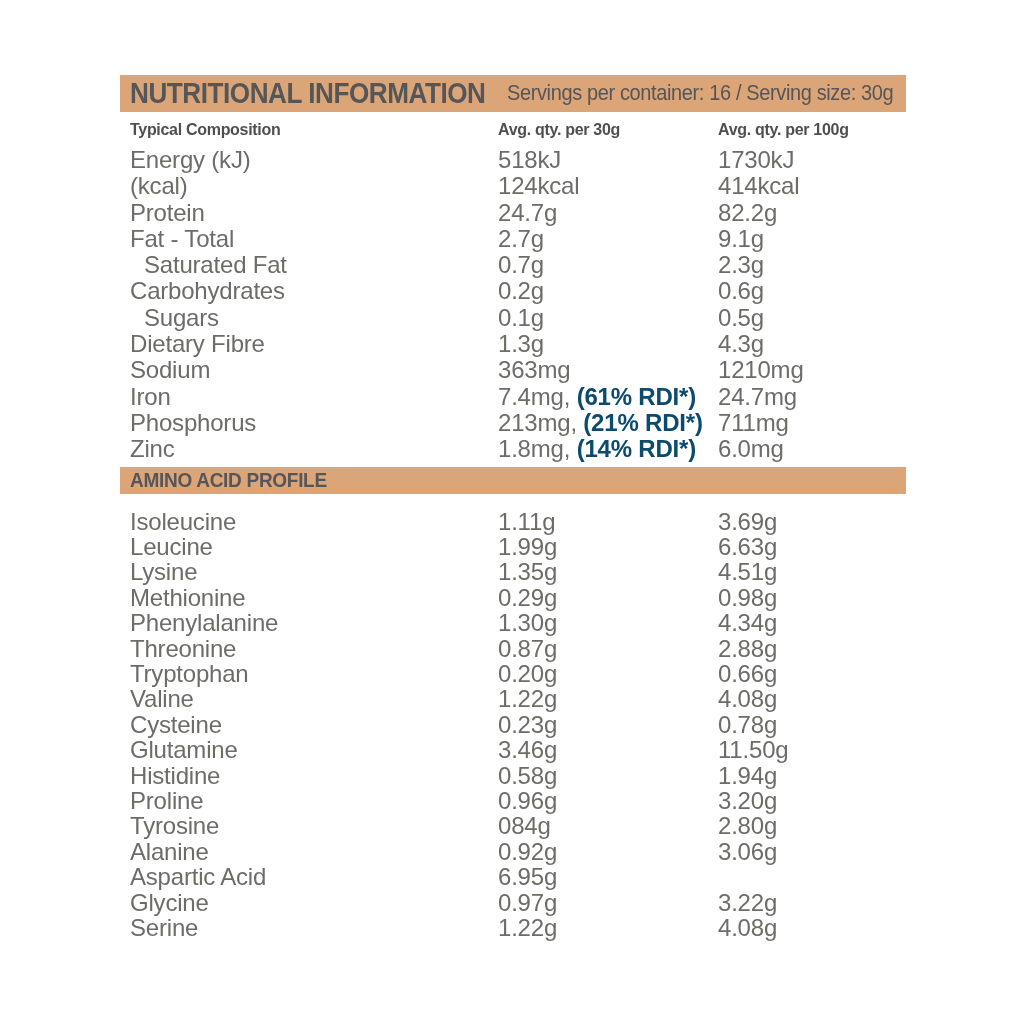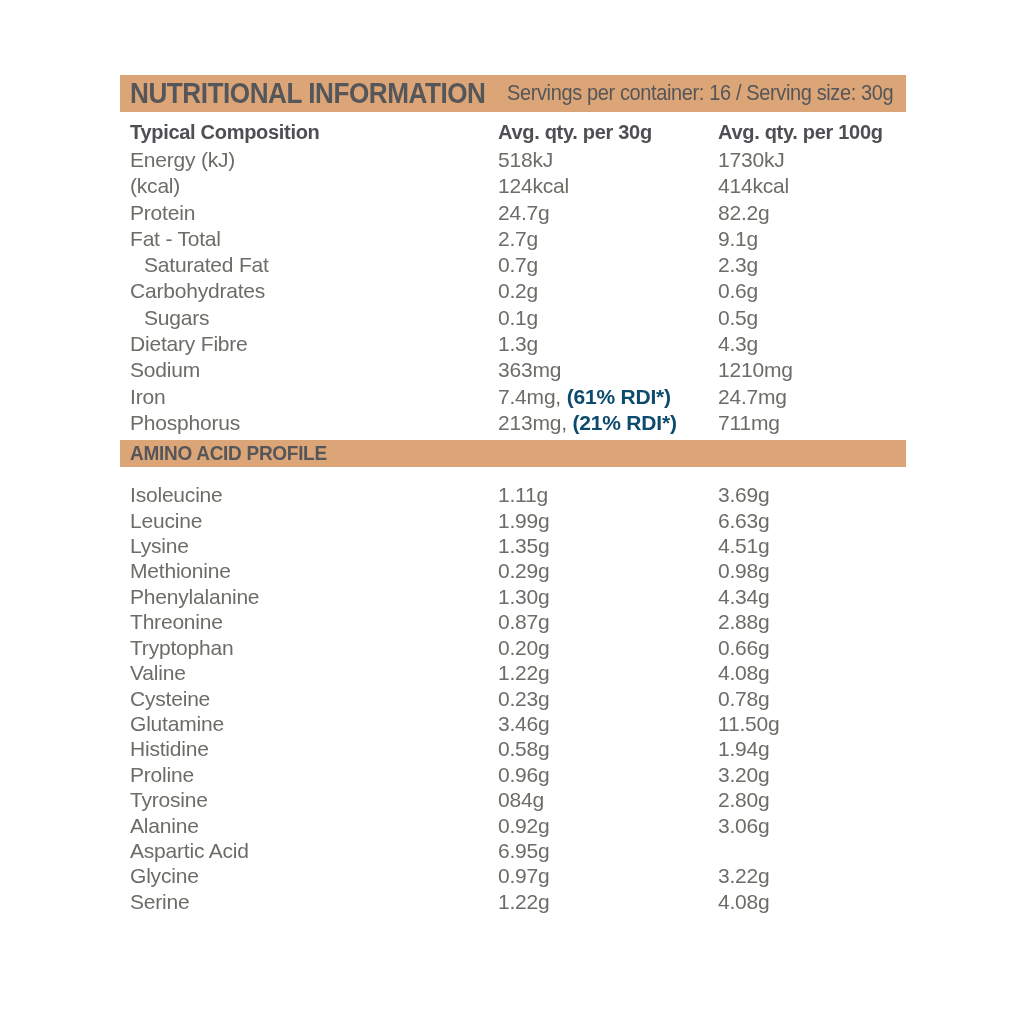--- a/index.html
+++ b/index.html
@@ -49,28 +49,28 @@
     margin-left: -18px;
   }
   .grid-row {
     display: grid;
     grid-template-columns: 378px 220px 1fr;
   }
   .colheads {
     margin-top: 9px;
     height: 26px;
     font-weight: bold;
-    font-size: 20px;
+    font-size: 16px;
     color: #4E4F53;
     letter-spacing: -0.3px;
   }
   .colheads .c1 { padding-left: 10px; }
   .rows .row {
     line-height: 26.3px;
-    font-size: 21px;
+    font-size: 24px;
     color: #6C6D66;
     letter-spacing: -0.2px;
   }
   .amino-rows .row { line-height: 25.4px; }
   .rows .c1 { padding-left: 10px; }
   .rows .c1.indent { padding-left: 24px; }
   .rdi {
     font-weight: bold;
     color: #0c4a6e;
   }
@@ -156,20 +156,25 @@
         <div class="grid-row row">
           <span class="cell c1">Iron</span>
           <span class="cell c2">7.4mg,<span class="rdi"> (61% RDI*)</span></span>
           <span class="cell c3">24.7mg</span>
         </div>
         <div class="grid-row row">
           <span class="cell c1">Phosphorus</span>
           <span class="cell c2">213mg,<span class="rdi"> (21% RDI*)</span></span>
           <span class="cell c3">711mg</span>
         </div>
+        <div class="grid-row row">
+          <span class="cell c1">Zinc</span>
+          <span class="cell c2">1.8mg,<span class="rdi"> (14% RDI*)</span></span>
+          <span class="cell c3">6.0mg</span>
+        </div>
       </div>
 
     <div class="bar amino-bar">
       <span class="amino-title">AMINO ACID PROFILE</span>
     </div>
 
     <div id="amino-rows" class="rows amino-rows">
         <div class="grid-row row">
           <span class="cell c1">Isoleucine</span>
           <span class="cell c2">1.11g</span>

